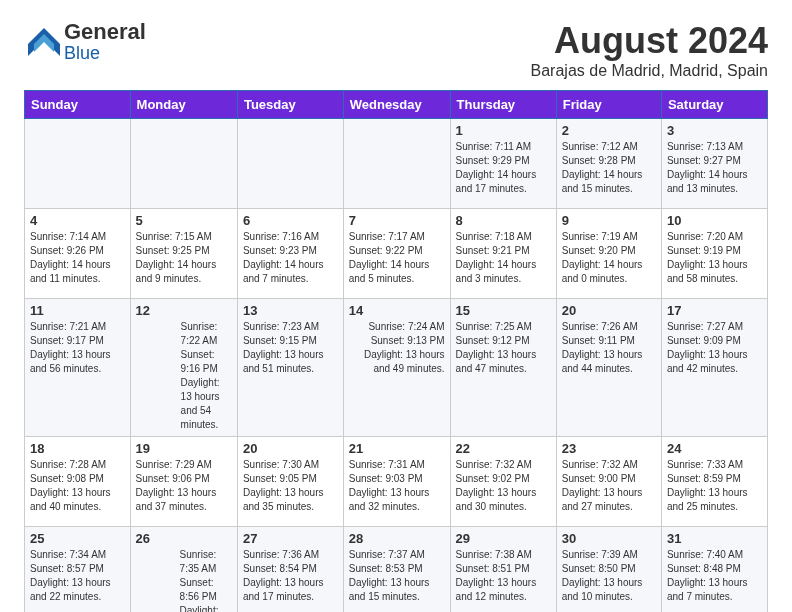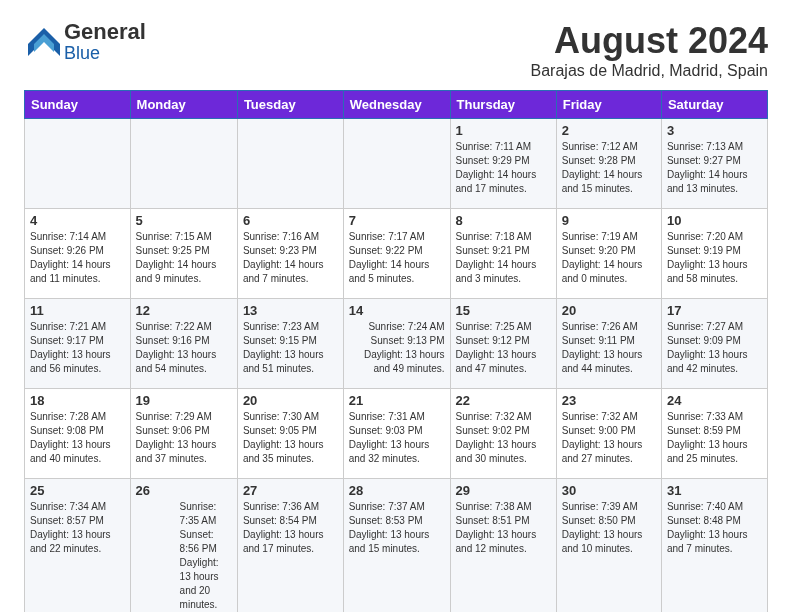--- a/index.html
+++ b/index.html
@@ -211,21 +211,21 @@
       <tr>
         <td>
           <span class="day-number">11</span>
           <div class="day-info" style="white-space: pre-line;">Sunrise: 7:21 AM
 Sunset: 9:17 PM
 Daylight: 13 hours
 and 56 minutes.</div>
         </td>
         <td>
           <span class="day-number">12</span>
-          <div class="day-info" style="white-space: pre-line;">Sunrise: 7:22 AM
+          <div class="day-info" style="white-space: pre-line; margin-left: 45px;">Sunrise: 7:22 AM
 Sunset: 9:16 PM
 Daylight: 13 hours
 and 54 minutes.</div>
         </td>
         <td>
           <span class="day-number">13</span>
           <div class="day-info" style="white-space: pre-line;">Sunrise: 7:23 AM
 Sunset: 9:15 PM
 Daylight: 13 hours
 and 51 minutes.</div>

